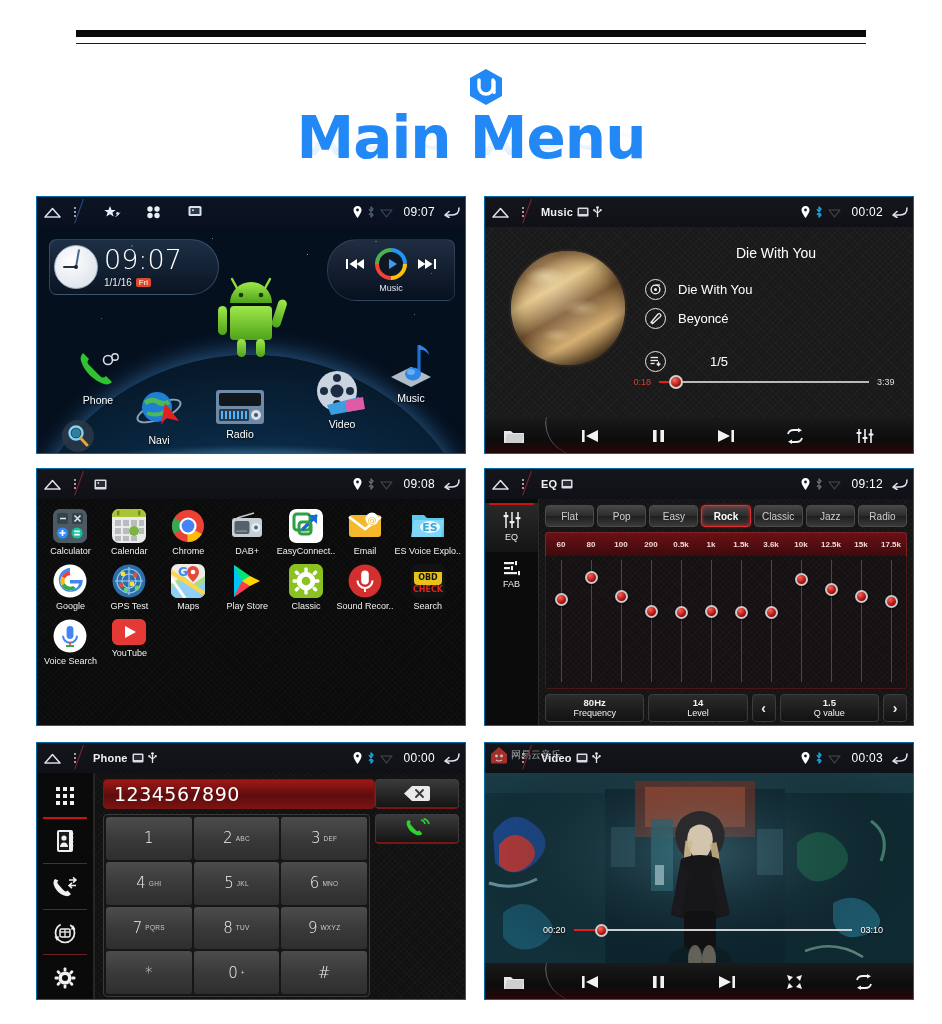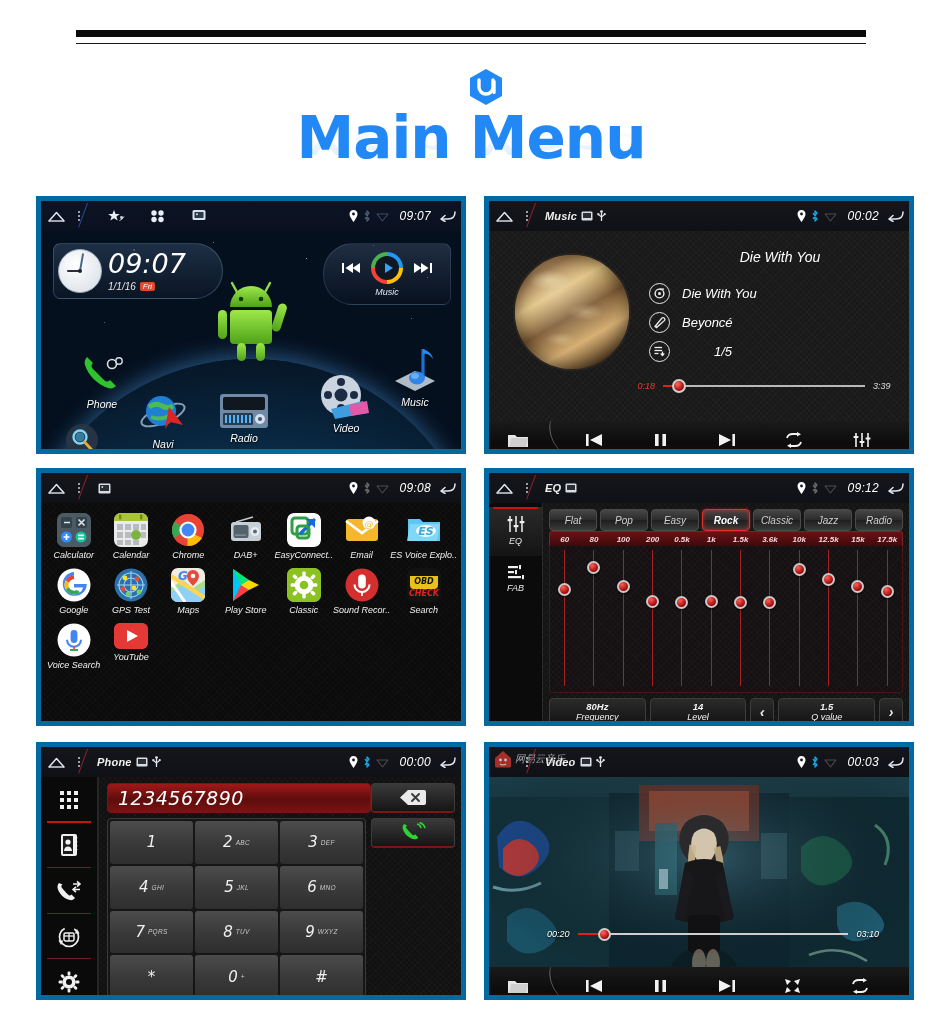--- a/index.html
+++ b/index.html
@@ -46,22 +46,21 @@
     mask-image: linear-gradient(to top, rgba(0,0,0,0) 10%, rgba(0,0,0,1) 95%);
     pointer-events: none;
   }
 
   
   .shot {
     position: absolute;
     width: 430px; height: 258px;
     background: #0d0d0d;
     overflow: hidden;
-    border: 5px solid #0369a1;
-    font-style: italic;
+    border: 1px solid #0369a1;
   }
   .shot.c1 { left: 36px; }
   .shot.c2 { left: 484px; }
   .shot.r1 { top: 196px; }
   .shot.r2 { top: 468px; }
   .shot.r3 { top: 742px; }
 
   
   .statusbar {
     position: relative; height: 30px; width: 100%;
@@ -231,21 +230,21 @@
   .eq-tab.active::before{ content:''; position:absolute; left:4px; right:4px; top:0; height:2px; background:#cc1111; border-radius:2px;}
   .eq-main { flex:1; padding:6px 6px 4px 6px; display:flex; flex-direction:column; }
   .eq-presets { display:flex; gap:3px; }
   .eq-pre {
     flex:1; height:22px; border-radius:4px; display:flex; align-items:center; justify-content:center;
     font-size:10px; color:#cfcfcf; border:1px solid #4a4a4a;
     background: linear-gradient(to bottom,#474747 0%, #2c2c2c 48%, #1f1f1f 52%, #3a3a3a 100%);
   }
   .eq-pre.sel { color:#fff; font-weight:bold; border:1px solid #e03030; box-shadow: 0 0 4px rgba(220,40,40,.75) inset, 0 0 3px rgba(220,40,40,.6);}
   .eq-freqhdr {
-    height:15px; display:flex; align-items:center;
+    margin-top:5px; height:24px; display:flex; align-items:center;
     background: linear-gradient(to bottom,#6b1114,#3d0a0c);
     border:1px solid #7d2226; border-bottom:none; border-radius:3px 3px 0 0;
   }
   .eq-freqhdr span { flex:1; text-align:center; color:#f3d8d8; font-size:8px; font-weight:bold;}
   .eq-sliders {
     flex:1; position:relative; display:flex;
     border:1px solid #4a1418; border-top:none; border-radius:0 0 3px 3px;
     background-color:#151012;
     background-image:
       repeating-linear-gradient(45deg, rgba(255,255,255,.02) 0 1px, transparent 1px 4px),
@@ -633,21 +632,21 @@
       </div>
       <div class="m-row" style="left:160px; top:81px;">
         <span class="m-ico">
           <svg width="17" height="17" viewBox="0 0 17 17" style="margin:1px">
               <path d="M4 12.5 L11 4 a1.8 1.8 0 0 1 2.6 2.4 L5.5 13.6 Z" fill="none" stroke="#eee" stroke-width="1.3"></path>
               <path d="M4.5 12 L6 13.2" stroke="#eee" stroke-width="1"></path>
             </svg>
         </span>
         <span>Beyoncé</span>
       </div>
-      <div class="m-row" style="left:160px; top:110px;gap:44px;">
+      <div class="m-row" style="left:160px; top:124px;gap:44px;">
         <span class="m-ico">
           <svg width="17" height="17" viewBox="0 0 17 17" style="margin:1px">
               <path d="M3.5 4.5 H11" stroke="#eee" stroke-width="1.3"></path>
               <path d="M3.5 7.5 H11" stroke="#eee" stroke-width="1.3"></path>
               <path d="M3.5 10.5 H7.5" stroke="#eee" stroke-width="1.3"></path>
               <path d="M11.5 8.5 v4 m-1.8 -2 l1.8 2 l1.8 -2" stroke="#eee" stroke-width="1.2" fill="none"></path>
             </svg>
         </span>
         <span>1/5</span>
       </div>

